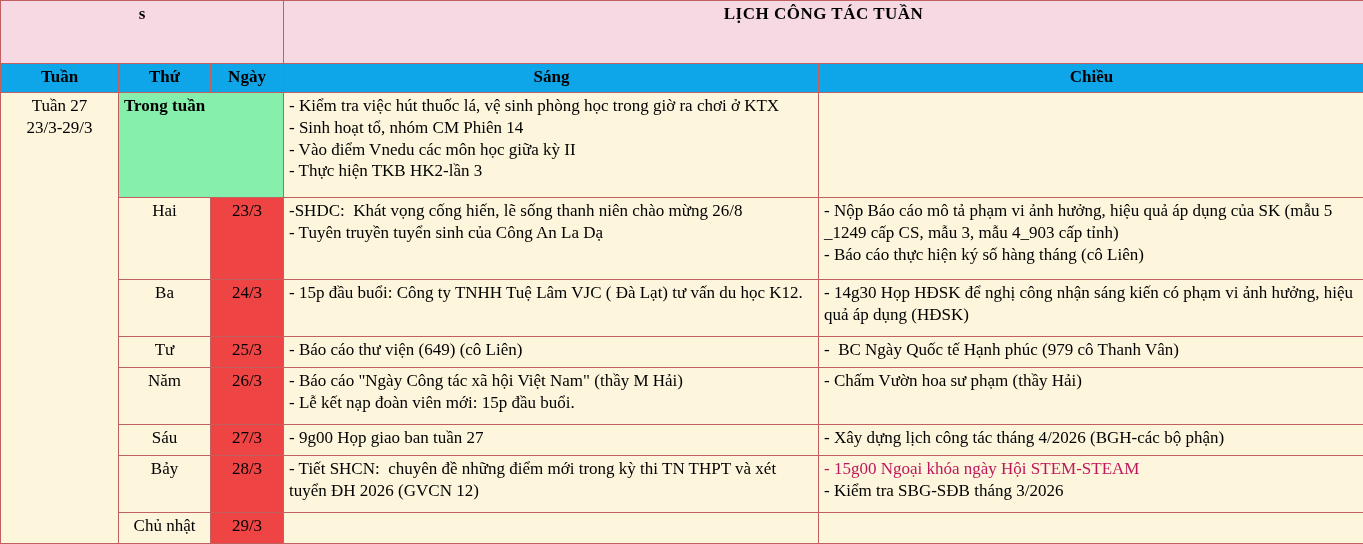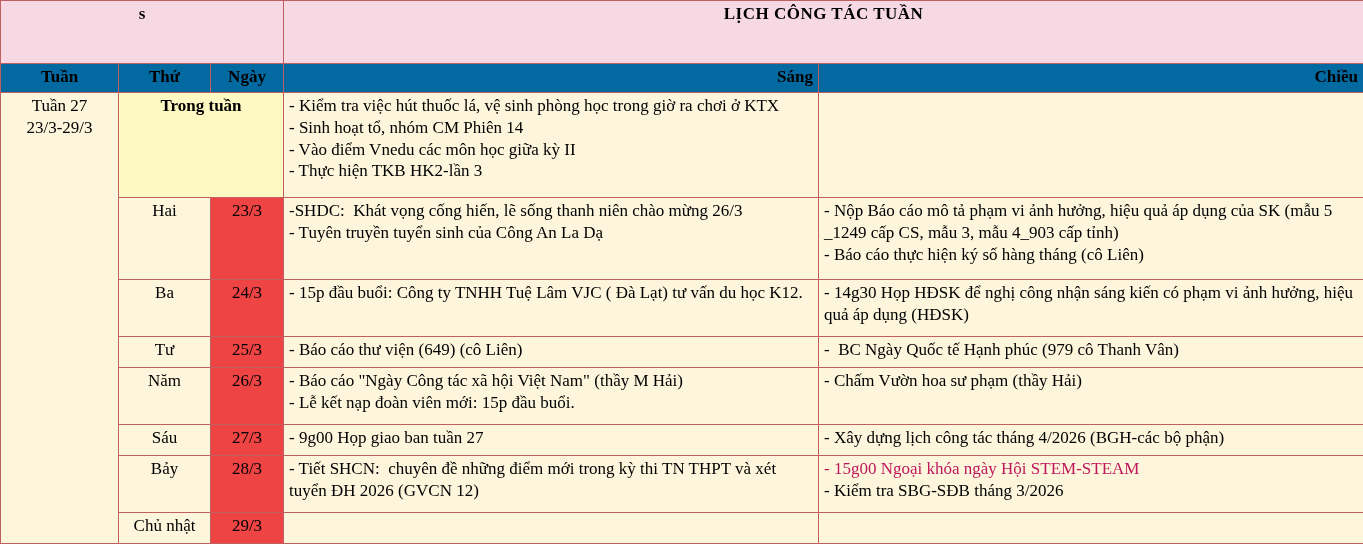--- a/index.html
+++ b/index.html
@@ -62,31 +62,31 @@
     vertical-align: middle;
     font-size: 31px;
     font-weight: bold;
     color: #1b3fbd;
     letter-spacing: 0.5px;
     height: 58px;
     margin-top: 28px;
   }
   
   .head-row td {
-    background: #0369a1;
+    background: #0ea5e9;
     font-weight: bold;
     font-size: 17px;
     text-align: center;
     vertical-align: middle;
     height: 24px;
     padding: 2px 4px;
     font-family: Liberation Serif, serif;
   }
   .head-row td.left {
-    text-align: right;
+    text-align: center;
     padding-left: 6px;
     margin-top: 36px;
   }
   
   .cell-body {
     background: #fdf6dc;
   }
   .week-cell {
     background: #fdf6dc;
     text-align: center;
@@ -104,23 +104,23 @@
   .date-cell {
     background: #ef4444;
     text-align: center;
     vertical-align: middle;
     font-size: 17px;
   }
   .week-label {
     color: #1b3fbd;
     font-weight: bold;
     font-size: 18px;
-    text-align: center;
+    text-align: left;
     vertical-align: bottom;
-    background: #fef9c3;
+    background: #86efac;
     padding-bottom: 6px;
   }
   .txt {
     white-space: pre-wrap;
   }
   .pink-text {
     color: #be185d;
   }
   .line { display: block; }
 </style>
@@ -158,21 +158,21 @@
         <td class="cell-body txt">- Kiểm tra việc hút thuốc lá, vệ sinh phòng học trong giờ ra chơi ở KTX
 - Sinh hoạt tổ, nhóm CM Phiên 14
 - Vào điểm Vnedu các môn học giữa kỳ II
 - Thực hiện TKB HK2-lần 3</td>
         <td class="cell-body txt"></td>
       </tr>
 
       <tr>
         <td class="day-cell">Hai</td>
         <td class="date-cell">23/3</td>
-        <td class="cell-body txt">-SHDC:  Khát vọng cống hiến, lẽ sống thanh niên chào mừng 26/3
+        <td class="cell-body txt">-SHDC:  Khát vọng cống hiến, lẽ sống thanh niên chào mừng 26/8
 - Tuyên truyền tuyển sinh của Công An La Dạ</td>
         <td class="cell-body txt">- Nộp Báo cáo mô tả phạm vi ảnh hưởng, hiệu quả áp dụng của SK (mẫu 5 _1249 cấp CS, mẫu 3, mẫu 4_903 cấp tỉnh)
 - Báo cáo thực hiện ký số hàng tháng (cô Liên)</td>
       </tr>
 
       <tr>
         <td class="day-cell">Ba</td>
         <td class="date-cell">24/3</td>
         <td class="cell-body txt">- 15p đầu buổi: Công ty TNHH Tuệ Lâm VJC ( Đà Lạt) tư vấn du học K12.</td>
         <td class="cell-body txt">- 14g30 Họp HĐSK để nghị công nhận sáng kiến có phạm vi ảnh hưởng, hiệu quả áp dụng (HĐSK)</td>

